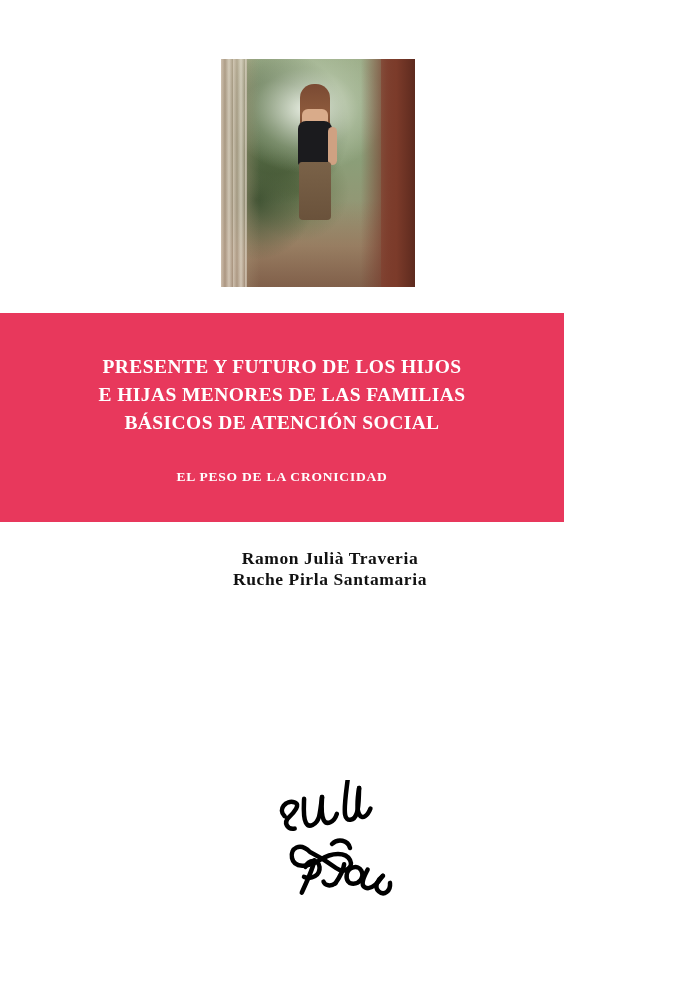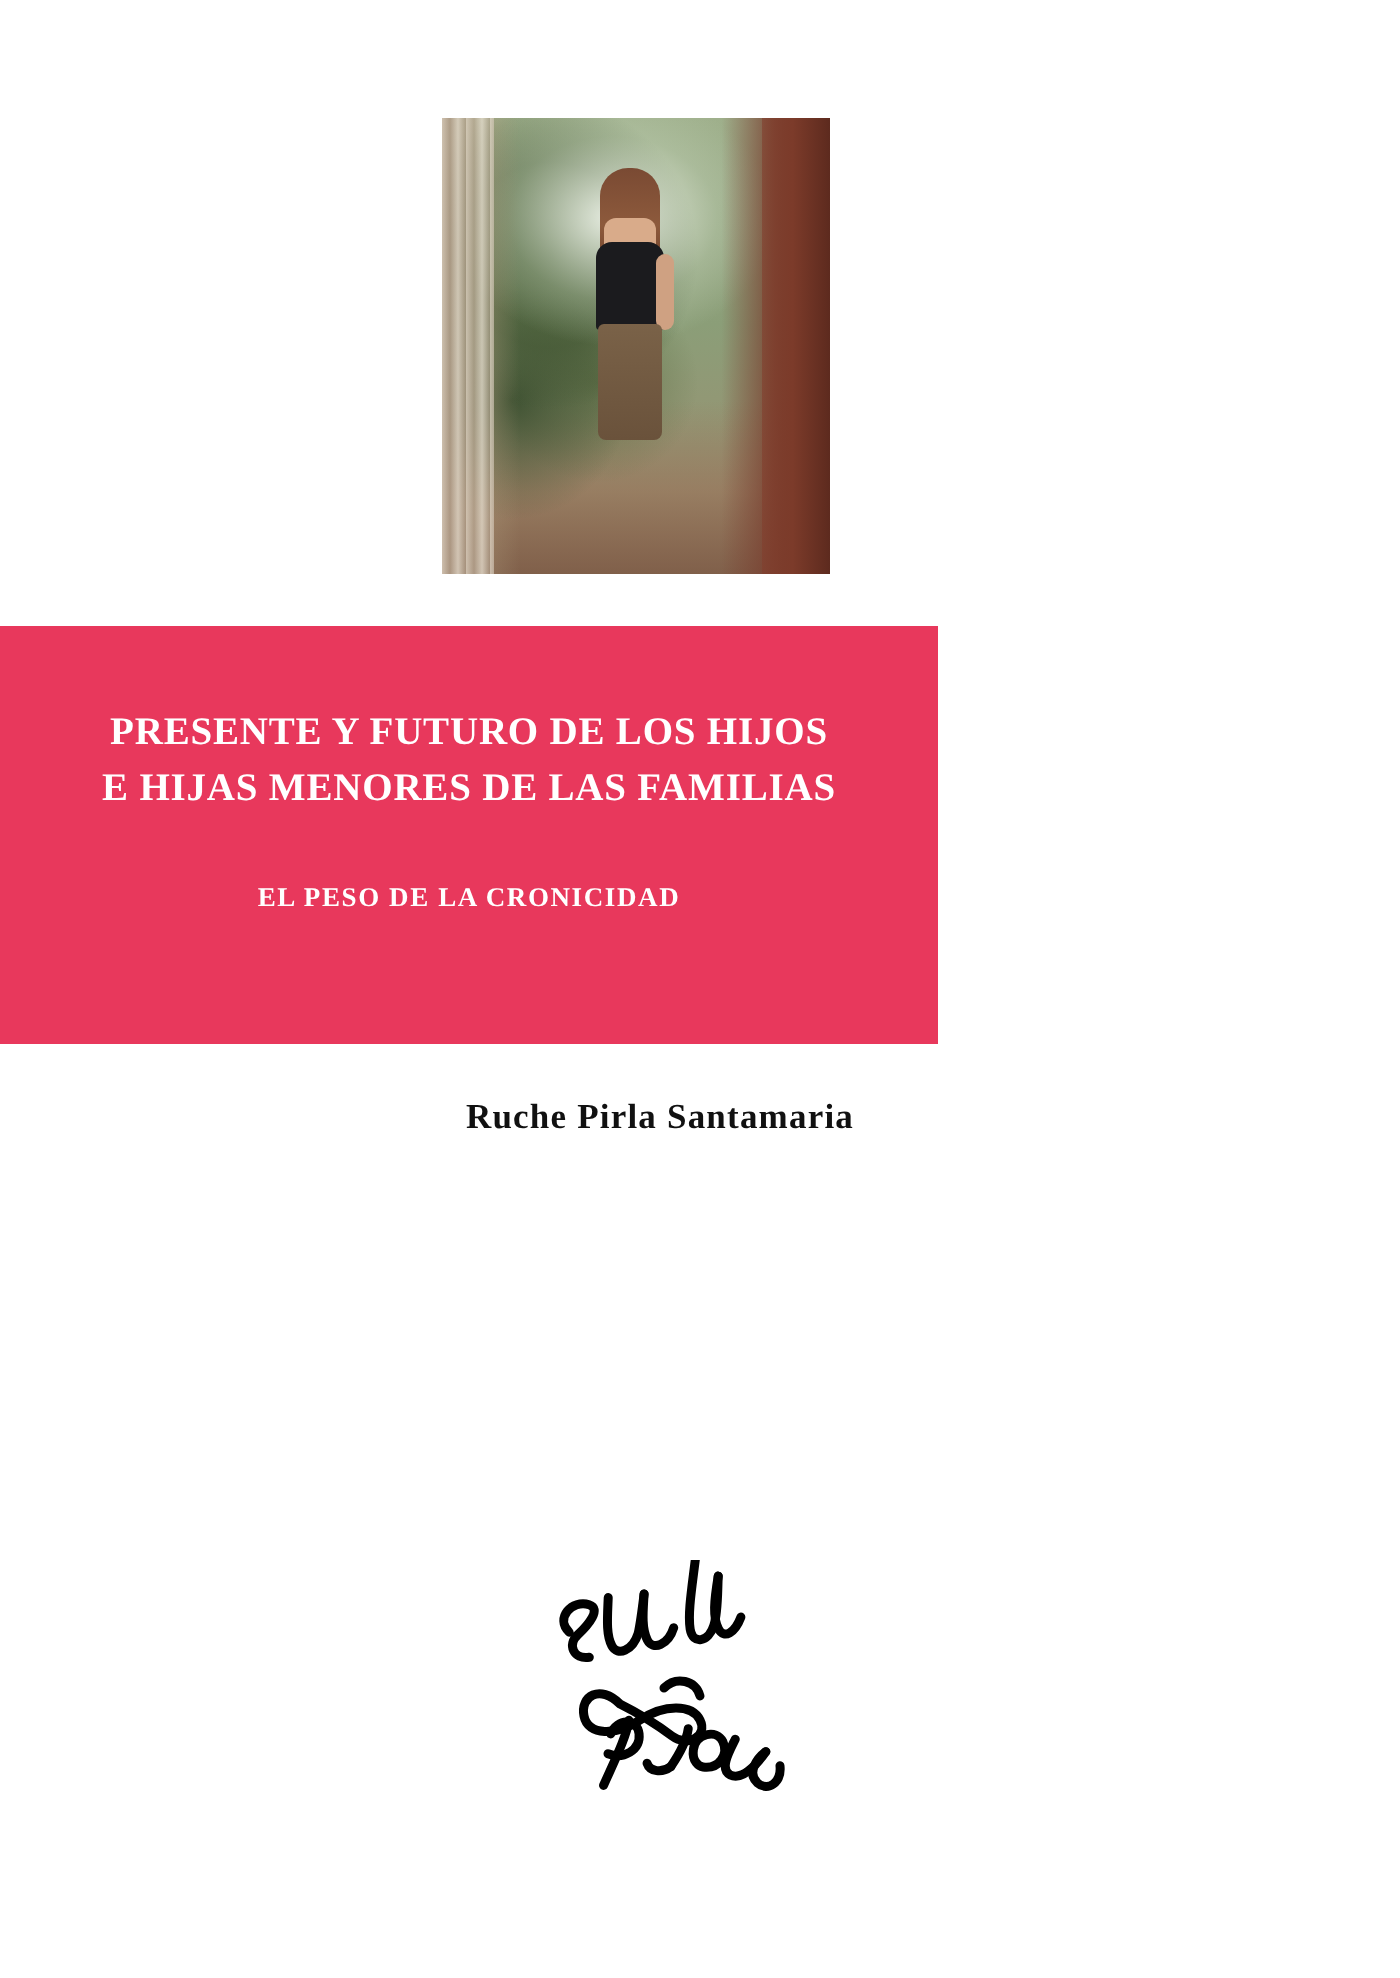--- a/index.html
+++ b/index.html
@@ -96,21 +96,21 @@
     position: absolute;
     right: 0; top: 0; bottom: 0; width: 34px;
     background: linear-gradient(to right, rgba(130,62,45,0.6) 0%, #7c3b2a 45%, #5d2a1e 100%);
   }
 
   
   .title-band {
     position: absolute;
     left: 0;
     top: 313px;
-    width: 469px;
+    width: 564px;
     height: 209px;
     background: #e8385c;
     color: #ffffff;
     display: flex;
     flex-direction: column;
     align-items: center;
     justify-content: flex-start;
     padding-top: 40px;
     box-sizing: border-box;
   }
@@ -172,25 +172,27 @@
     <div class="fig-top"></div>
     <div class="fig-arm"></div>
     <div class="fig-pants"></div>
   </div>
 </div>
 
 <div class="title-band">
   <div class="main-title">
     <div>PRESENTE Y FUTURO DE LOS HIJOS</div>
     <div>E HIJAS MENORES DE LAS FAMILIAS</div>
+    <div>BÁSICOS DE ATENCIÓN SOCIAL</div>
   </div>
   <div class="sub-title">EL PESO DE LA CRONICIDAD</div>
 </div>
 
 <div class="authors">
+  <div class="author">Ramon Julià Traveria</div>
   <div class="author">Ruche Pirla Santamaria</div>
 </div>
 
 <div class="logo">
   <svg width="150" height="140" viewBox="0 0 150 140" xmlns="http://www.w3.org/2000/svg">
     <g fill="none" stroke="#000000" stroke-width="4.5" stroke-linecap="round" stroke-linejoin="round">
 
       <g transform="translate(12,8) rotate(-9)">
         <path d="M10,30 C4,22 14,14 22,18 C28,21 20,28 14,32 C8,36 10,44 18,44"></path>
         <path d="M32,16 C30,26 28,34 30,40 C32,46 40,44 44,36 C46,31 48,24 50,17"></path>

